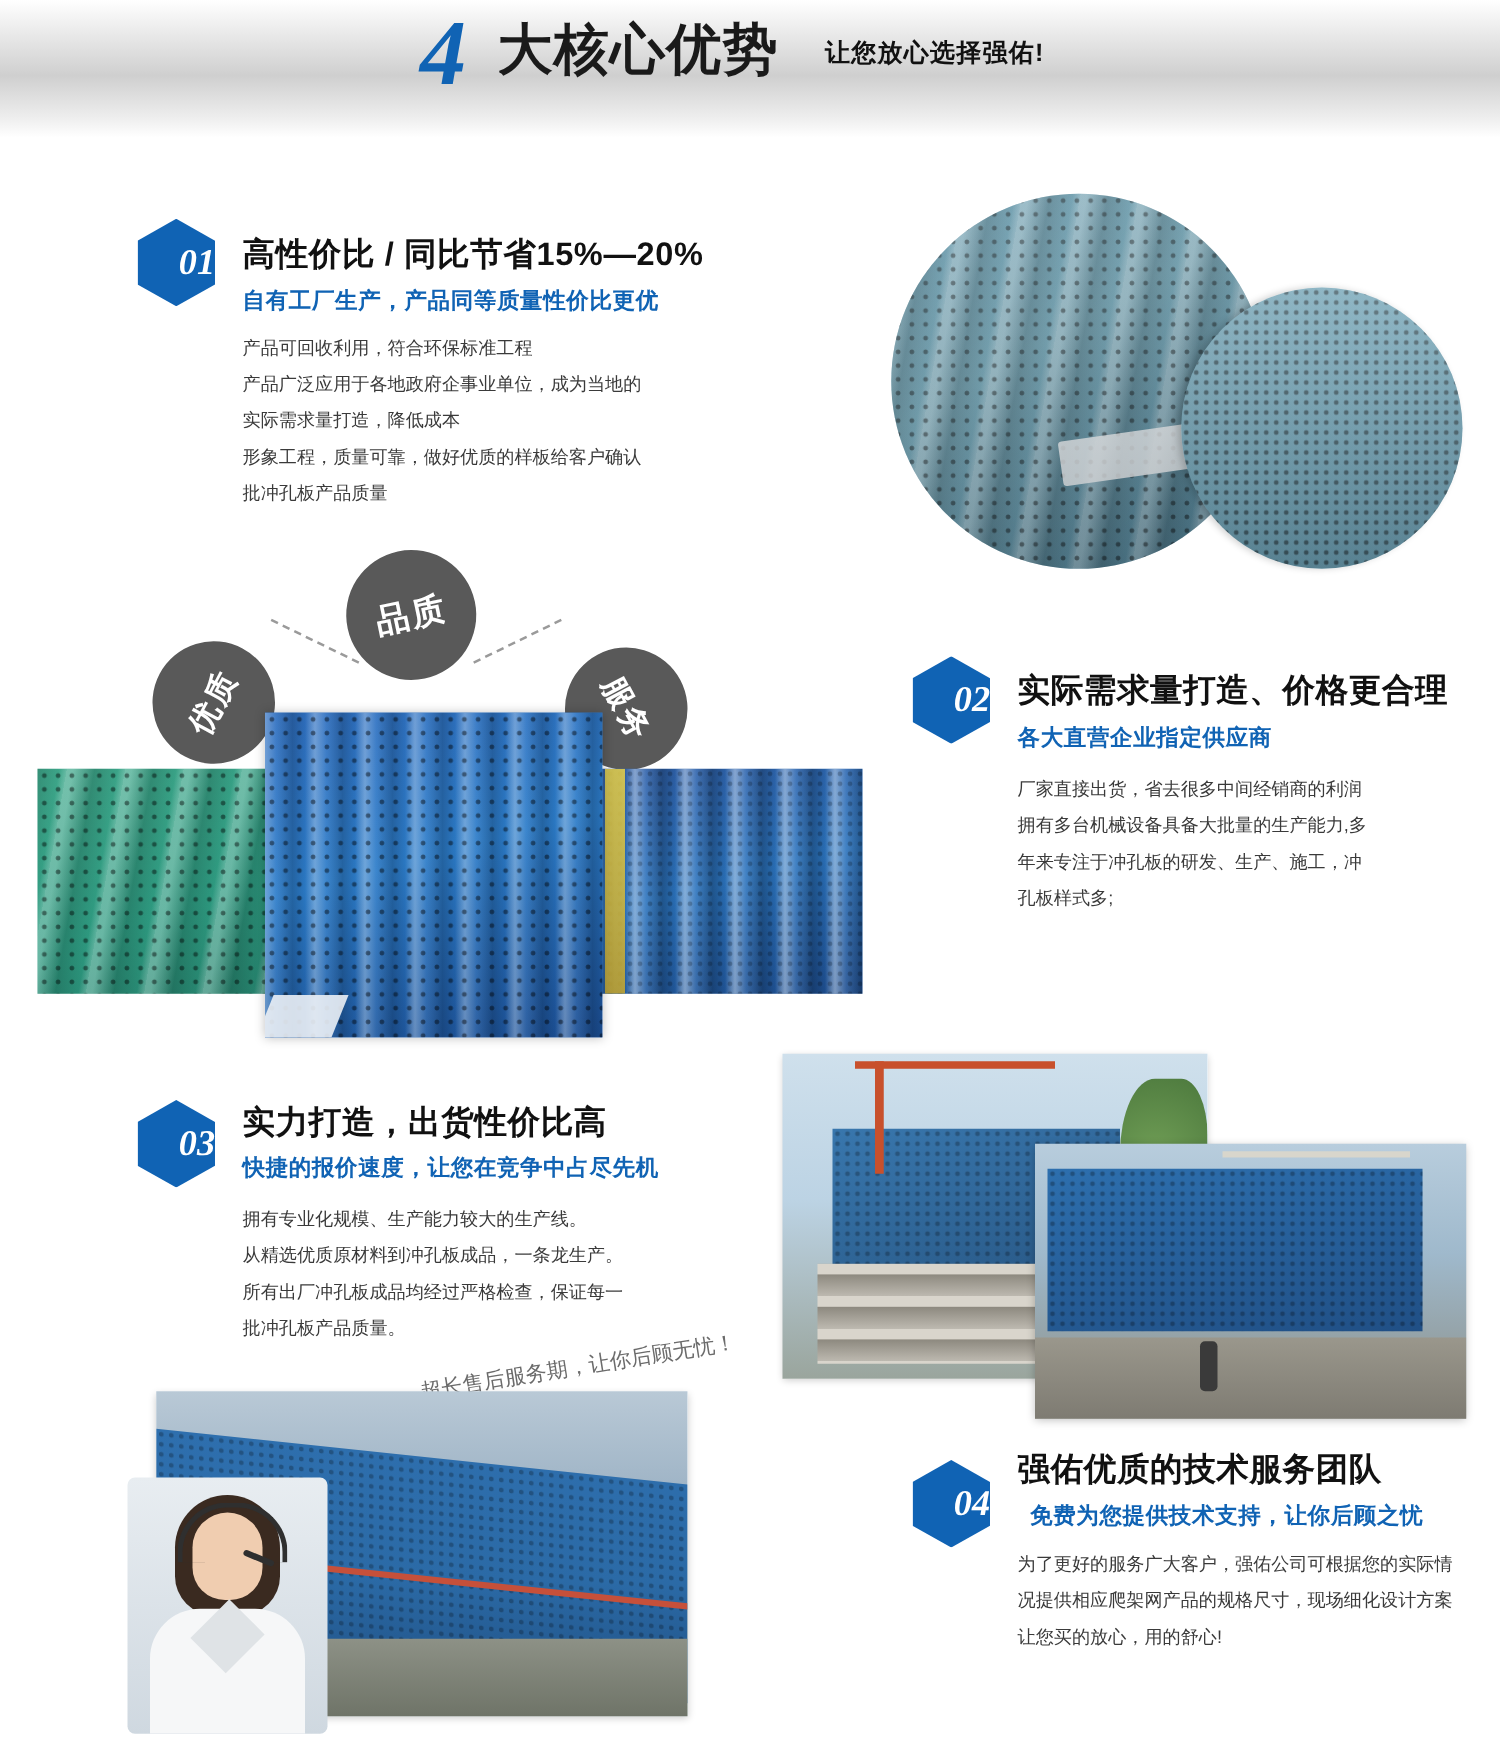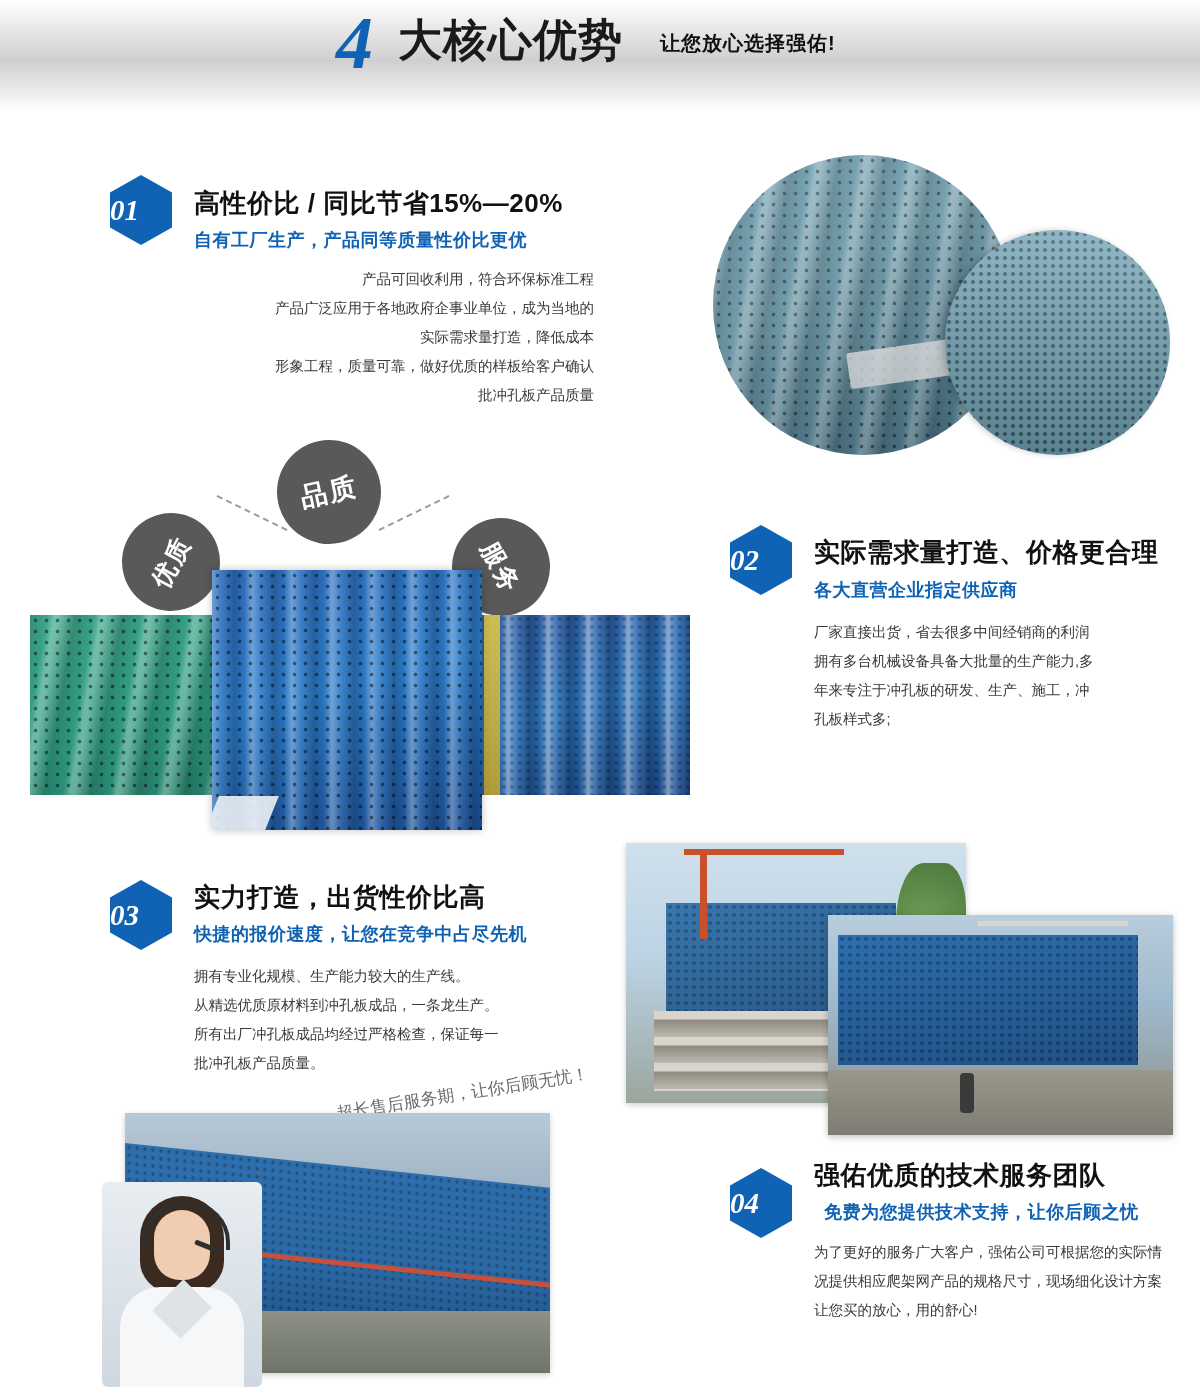--- a/index.html
+++ b/index.html
@@ -94,21 +94,21 @@
     position: absolute;
     width: 62px;
     height: 70px;
     background: #1063b4;
     -webkit-clip-path: polygon(50% 0%, 100% 25%, 100% 75%, 50% 100%, 0% 75%, 0% 25%);
     clip-path: polygon(50% 0%, 100% 25%, 100% 75%, 50% 100%, 0% 75%, 0% 25%);
     color: #ffffff;
     font-size: 29px;
     font-weight: bold;
     font-family: "Liberation Serif", serif;
-    text-align: left;
+    text-align: right;
     line-height: 70px;
     font-style: italic;
   }
   .f-title {
     position: absolute;
     font-size: 26px;
     font-weight: bold;
     color: #111111;
     letter-spacing: 0.5px;
     white-space: nowrap;
@@ -208,21 +208,21 @@
   <div class="header-inner">
     <div class="hdr-num">4</div>
     <div class="hdr-main">大核心优势</div>
     <div class="hdr-sub">让您放心选择强佑!</div>
   </div>
 </div>
 
 <div class="badge" style="left:110px; top:175px;">01</div>
 <div class="f-title" style="left:194px; top:186px;">高性价比 / 同比节省15%—20%</div>
 <div class="f-subtitle" style="left:194px; top:228px;">自有工厂生产，产品同等质量性价比更优</div>
-<div class="f-body" style="left:194px; top:265px;text-align:right;">
+<div class="f-body" style="left:194px; top:265px;">
   <div>产品可回收利用，符合环保标准工程</div>
   <div>产品广泛应用于各地政府企事业单位，成为当地的</div>
   <div>实际需求量打造，降低成本</div>
   <div>形象工程，质量可靠，做好优质的样板给客户确认</div>
   <div>批冲孔板产品质量</div>
 </div>
 
 <div class="circle-photo" style="left:713px; top:155px; width:300px; height:300px; background:linear-gradient(150deg,#5d94a9 0%,#6ea4b6 40%,#4e7f95 100%);">
   <div class="slats"></div>
   <div class="perf"></div>

